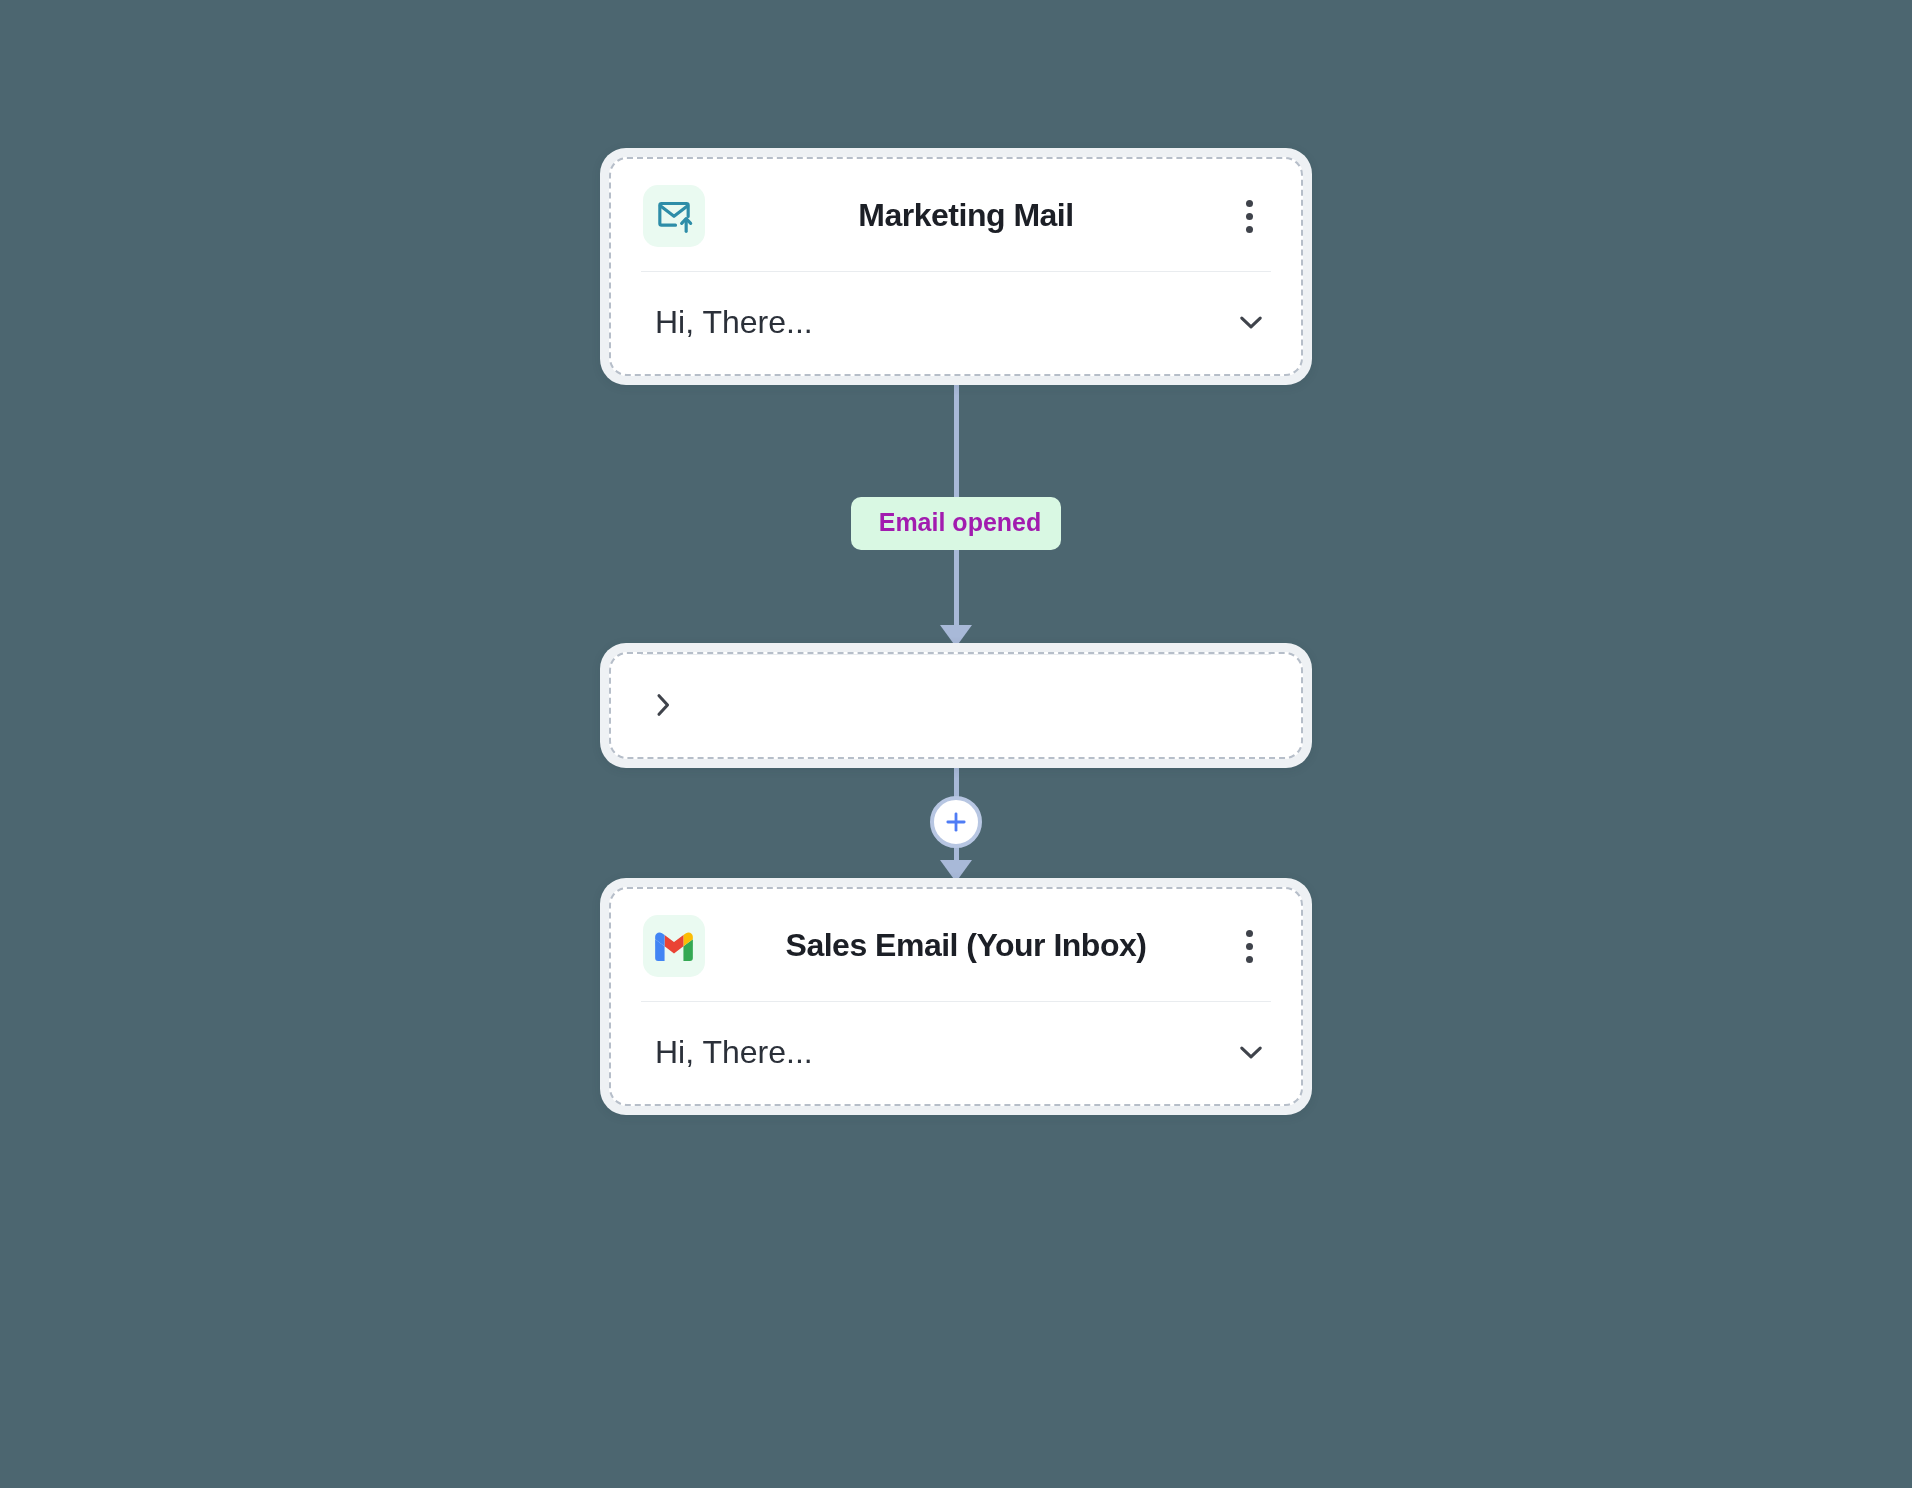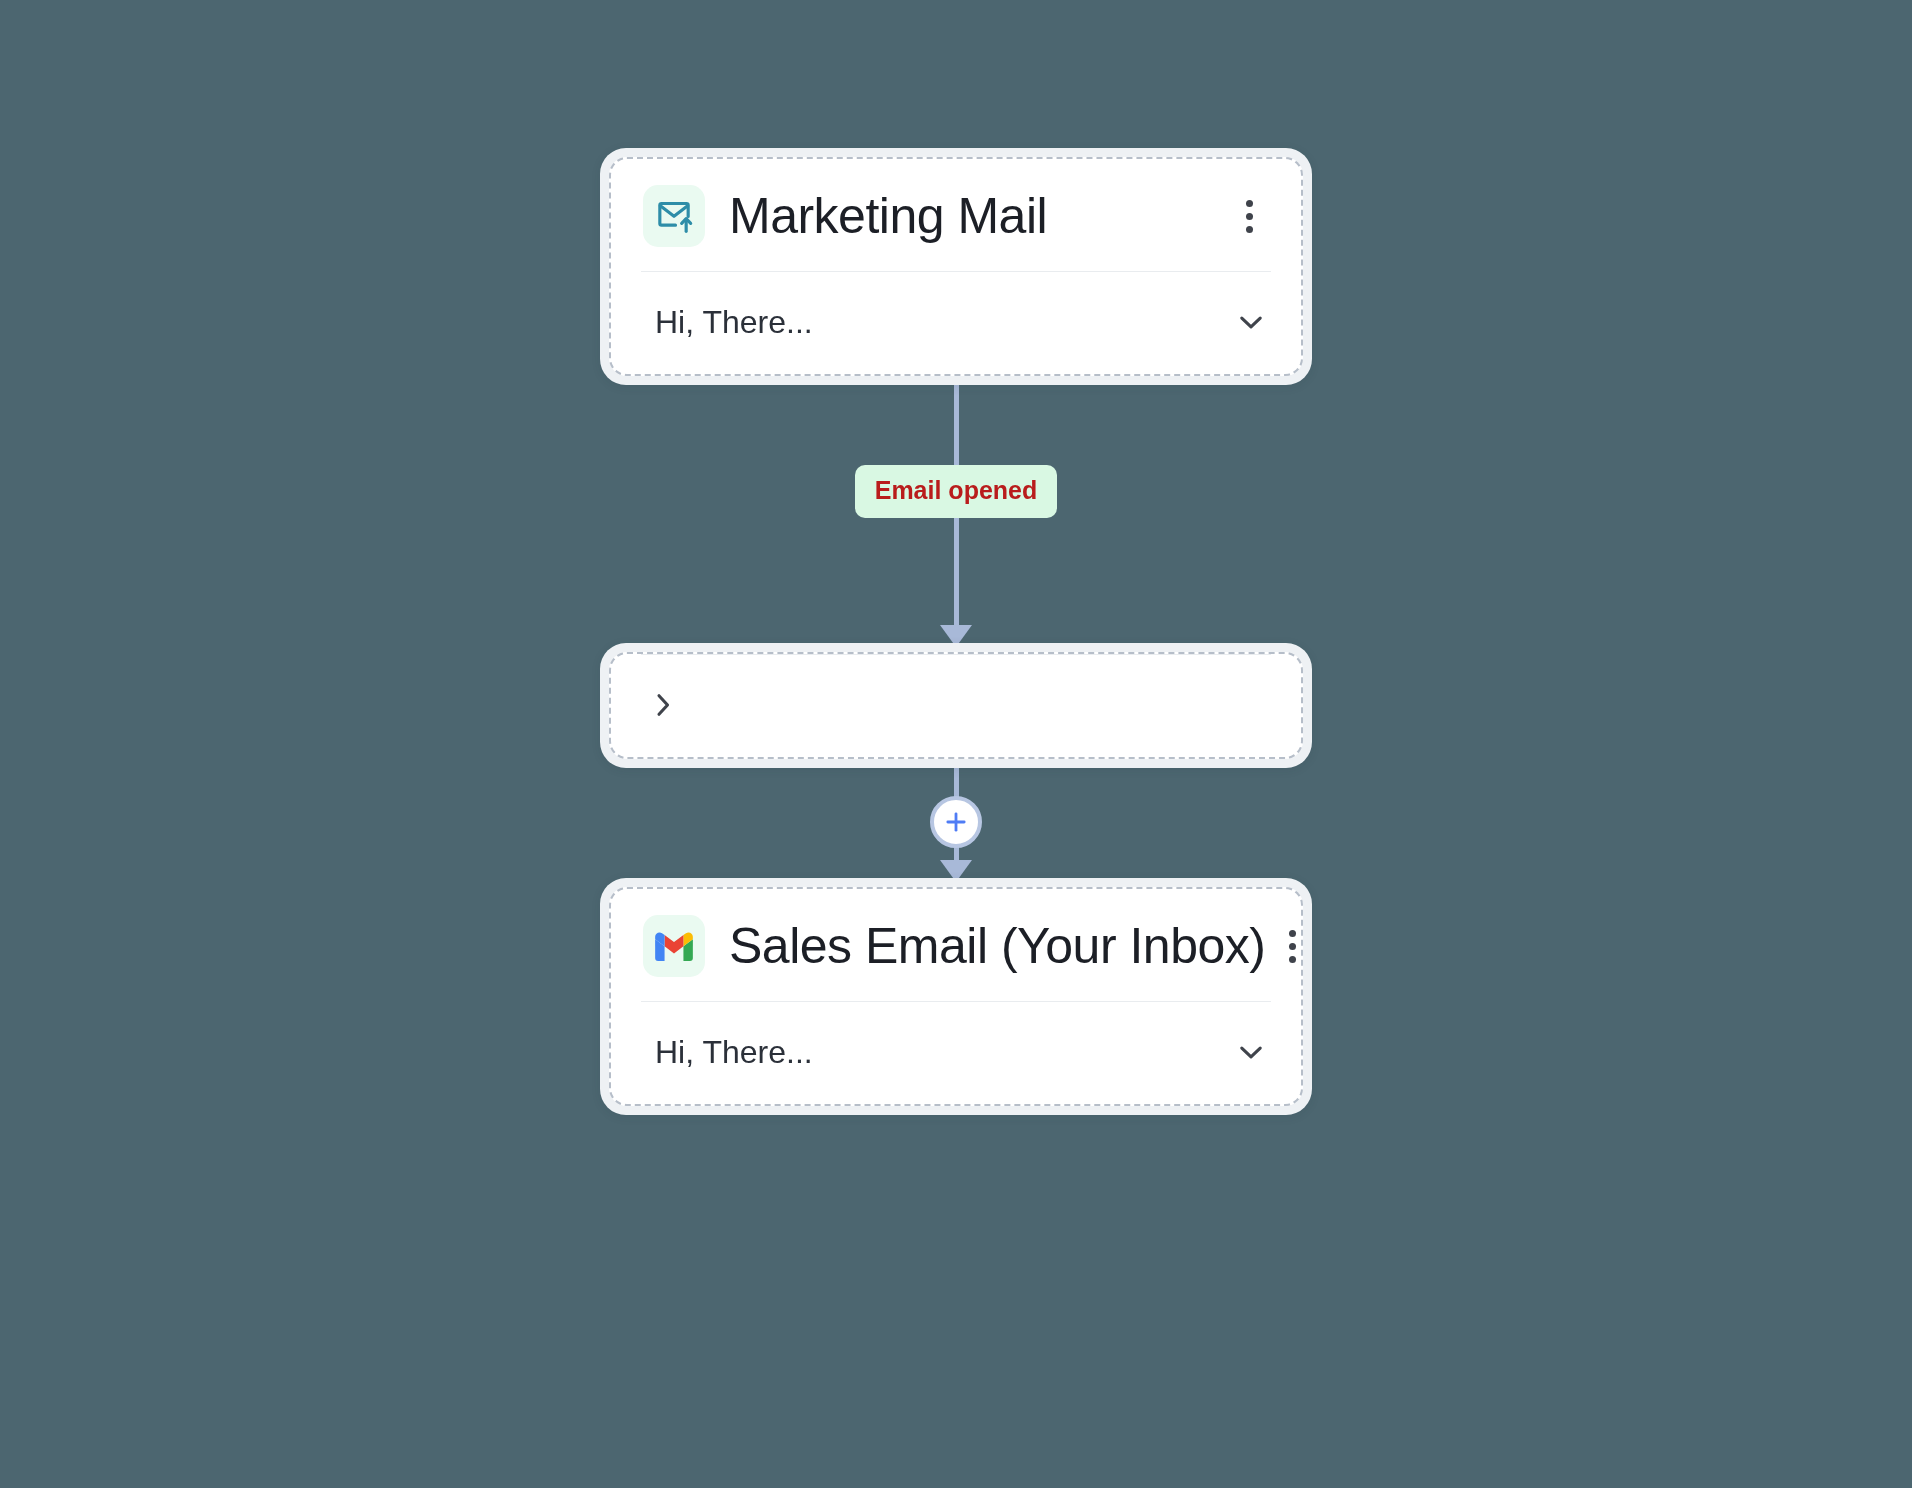--- a/index.html
+++ b/index.html
@@ -57,26 +57,27 @@
     min-width: 62px;
     border-radius: 15px;
     background: #eafaf1;
     display: flex;
     align-items: center;
     justify-content: center;
   }
 
   .node-title {
     flex: 1;
-    font-size: 50px;
-    font-weight: normal;
+    font-size: 32px;
+    font-weight: bold;
     color: #1c1f26;
     letter-spacing: -0.5px;
     line-height: 1.1;
     white-space: nowrap;
+    text-align: center;
   }
 
   .kebab {
     width: 44px;
     height: 52px;
     display: flex;
     flex-direction: column;
     align-items: center;
     justify-content: center;
     gap: 6px;
@@ -145,26 +146,26 @@
     bottom: -4px;
     width: 0;
     height: 0;
     border-left: 16px solid transparent;
     border-right: 16px solid transparent;
     border-top: 22px solid #a8b9d8;
   }
 
   .badge {
     position: absolute;
-    top: 80px;
+    top: 112px;
     background: #d9f8e3;
-    color: #b91c1c;
+    color: #a21caf;
     font-size: 25px;
     font-weight: bold;
-    padding: 11px 20px 13px 20px;
+    padding: 11px 20px 13px 28px;
     border-radius: 10px;
     white-space: nowrap;
     z-index: 4;
   }
 
   .plus-btn {
     position: absolute;
     top: 28px;
     width: 52px;
     height: 52px;

